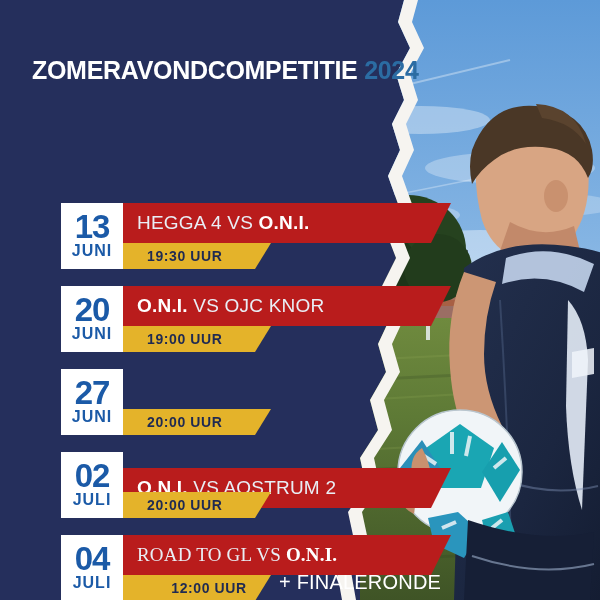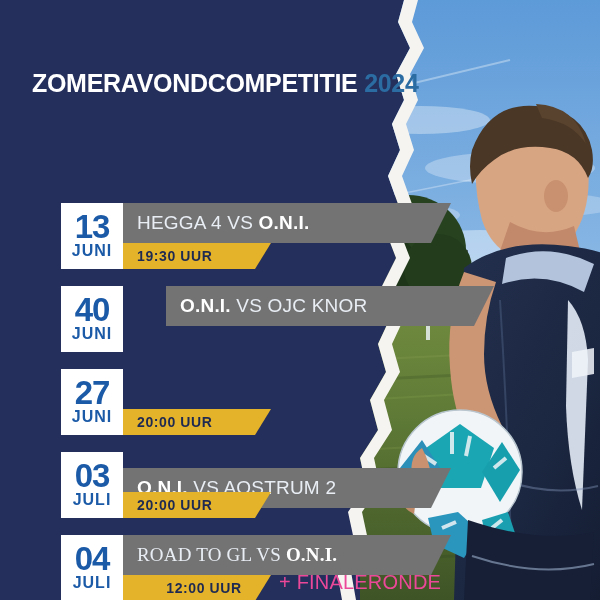--- a/index.html
+++ b/index.html
@@ -37,21 +37,21 @@
   .header{
     position:absolute;left:32px;top:55px;width:380px;
   }
   .title-main{
     font-size:34px;font-weight:bold;color:#ffffff;
     letter-spacing:-0.2px;line-height:1.03;
     white-space:nowrap;
     font-family:"Liberation Sans","DejaVu Sans",sans-serif;
   }
   .title-sub{
-    margin-top:15px;
+    margin-top:2px;
     font-size:25px;font-weight:bold;color:#ffffff;
     letter-spacing:-0.3px;line-height:1.05;white-space:nowrap;
   }
   .title-year{color:#2b6ca3;font-weight:bold;}
 
   
   .rows{position:absolute;left:0;top:0;width:600px;height:600px;}
   .row{
     position:absolute;left:61px;height:66px;width:420px;
   }
@@ -65,45 +65,45 @@
     letter-spacing:-1px;
     font-family:"Liberation Sans","DejaVu Sans",sans-serif;
   }
   .date-mon{
     font-size:16px;font-weight:bold;color:#1b5aa7;letter-spacing:1px;
     margin-top:0;
   }
 
   .bluebar{
     position:absolute;left:62px;top:0;height:40px;
-    background:#737373;
+    background:#b91c1c;
     display:flex;align-items:center;
     padding-left:14px;
     box-sizing:border-box;
     clip-path:polygon(0 0, 100% 0, calc(100% - 20px) 100%, 0 100%);
   }
   .match-text{
     font-size:19px;color:#e9eef5;white-space:nowrap;letter-spacing:0.2px;
   }
   .match-text b{color:#ffffff;font-weight:bold;}
 
   .timebar{
     position:absolute;left:62px;top:40px;height:26px;width:148px;
     background:#e4b32a;
-    display:flex;align-items:center;padding-left:14px;box-sizing:border-box;
+    display:flex;align-items:center;padding-left:24px;box-sizing:border-box;
     clip-path:polygon(0 0, 100% 0, calc(100% - 16px) 100%, 0 100%);
   }
   .time-text{
     font-size:14px;font-weight:bold;color:#1f2a52;letter-spacing:0.6px;
     white-space:nowrap;
   }
   .extra-text{
     position:absolute;left:218px;top:40px;height:14px;
     display:flex;align-items:center;
-    font-size:20px;color:#ec4899;white-space:nowrap;letter-spacing:0.2px;
+    font-size:20px;color:#ffffff;white-space:nowrap;letter-spacing:0.2px;
   }
 </style>
 </head>
 <body>
 
 <div id="poster">
 
   <div class="photo-panel">
     <svg class="photo-svg" viewBox="0 0 240 600" preserveAspectRatio="none">
       <defs>
@@ -245,39 +245,42 @@
         </div>
         <div class="bluebar" style="width: 328px;">
           <div class="match-text"><span>HEGGA 4</span> <span>VS</span> <b>O.N.I.</b></div>
         </div>
         <div class="timebar" style="width: 148px;">
           <div class="time-text">19:30 UUR</div>
         </div>
       </div>
       <div class="row" style="top: 286px;">
         <div class="datebox">
-          <div class="date-num">40</div>
+          <div class="date-num">20</div>
           <div class="date-mon">JUNI</div>
         </div>
-        <div class="bluebar" style="width: 328px; margin-left: 43px;">
+        <div class="bluebar" style="width: 328px;">
           <div class="match-text"><b>O.N.I.</b> <span>VS</span> <span>OJC KNOR</span></div>
+        </div>
+        <div class="timebar" style="width: 148px;">
+          <div class="time-text">19:00 UUR</div>
         </div>
       </div>
       <div class="row" style="top: 369px;">
         <div class="datebox">
           <div class="date-num">27</div>
           <div class="date-mon">JUNI</div>
         </div>
         <div class="timebar" style="width: 148px;">
           <div class="time-text">20:00 UUR</div>
         </div>
       </div>
       <div class="row" style="top: 452px;">
         <div class="datebox">
-          <div class="date-num">03</div>
+          <div class="date-num">02</div>
           <div class="date-mon">JULI</div>
         </div>
         <div class="bluebar" style="width: 328px; margin-top: 16px;">
           <div class="match-text"><b>O.N.I.</b> <span>VS</span> <span>AOSTRUM 2</span></div>
         </div>
         <div class="timebar" style="width: 148px;">
           <div class="time-text">20:00 UUR</div>
         </div>
       </div>
       <div class="row" style="top: 535px;">

